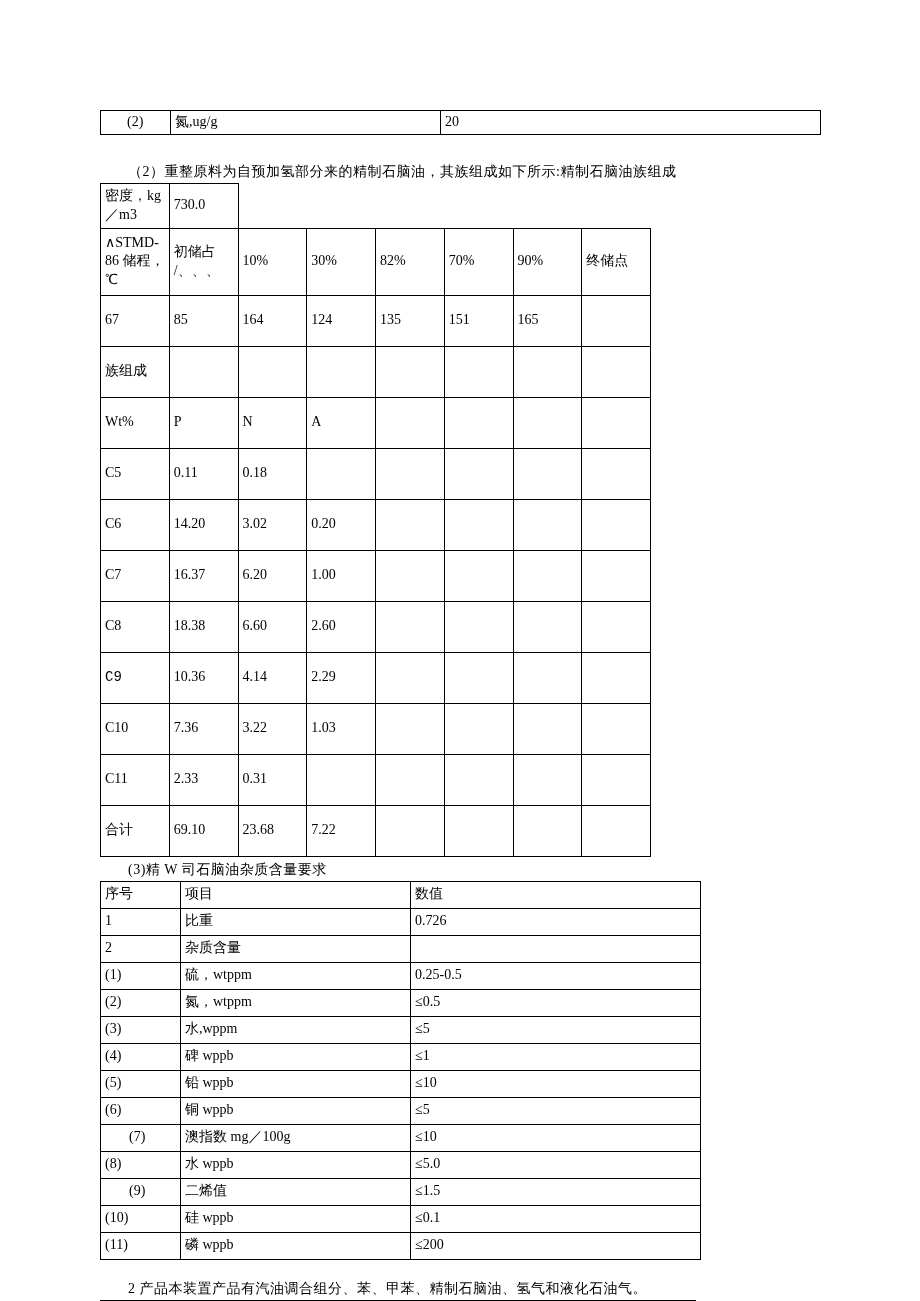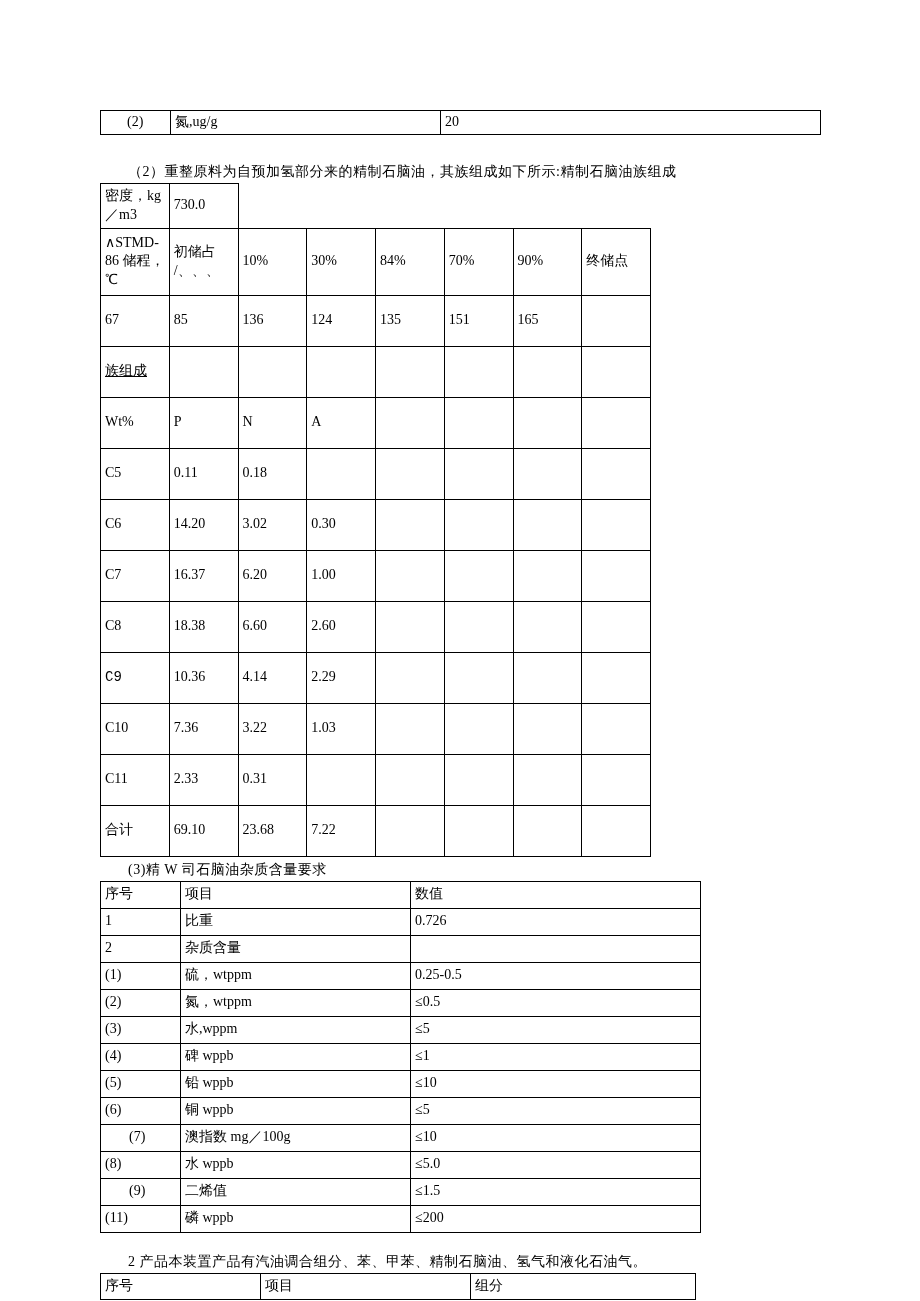--- a/index.html
+++ b/index.html
@@ -95,37 +95,37 @@
         <col>
         <col>
         <col>
       </colgroup>
     <tbody>
         <tr>
       <td style="height:62px;">∧STMD-86 储程，℃</td>
       <td>初储占 /、、、</td>
       <td>10%</td>
       <td>30%</td>
-      <td>84%</td>
+      <td>82%</td>
       <td>70%</td>
       <td>90%</td>
       <td>终储点</td>
     </tr>
     <tr>
       <td style="height:20px;">67</td>
       <td>85</td>
-      <td>136</td>
+      <td>164</td>
       <td>124</td>
       <td>135</td>
       <td>151</td>
       <td>165</td>
       <td></td>
     </tr>
     <tr>
-      <td style="height:20px;text-decoration:underline;">族组成</td>
+      <td style="height:20px;">族组成</td>
       <td></td>
       <td></td>
       <td></td>
       <td></td>
       <td></td>
       <td></td>
       <td></td>
     </tr>
     <tr>
       <td style="height:20px;margin-top:15px;">Wt%</td>
@@ -144,21 +144,21 @@
       <td></td>
       <td></td>
       <td></td>
       <td></td>
       <td></td>
     </tr>
     <tr>
       <td style="height:20px;">C6</td>
       <td>14.20</td>
       <td>3.02</td>
-      <td>0.30</td>
+      <td>0.20</td>
       <td></td>
       <td></td>
       <td></td>
       <td></td>
     </tr>
     <tr>
       <td style="height:20px;">C7</td>
       <td>16.37</td>
       <td>6.20</td>
       <td>1.00</td>
@@ -283,20 +283,25 @@
           <td>(8)</td>
           <td>水 wppb</td>
           <td>≤5.0</td>
         </tr>
         <tr>
           <td class="centerish">(9)</td>
           <td>二烯值</td>
           <td>≤1.5</td>
         </tr>
         <tr>
+          <td>(10)</td>
+          <td>硅 wppb</td>
+          <td>≤0.1</td>
+        </tr>
+        <tr>
           <td>(11)</td>
           <td>磷 wppb</td>
           <td>≤200</td>
         </tr>
       </tbody>
   </table>
 
   <p class="para" style="margin-top:20px;">2 产品本装置产品有汽油调合组分、苯、甲苯、精制石脑油、氢气和液化石油气。</p>
 
   <table class="t4">

